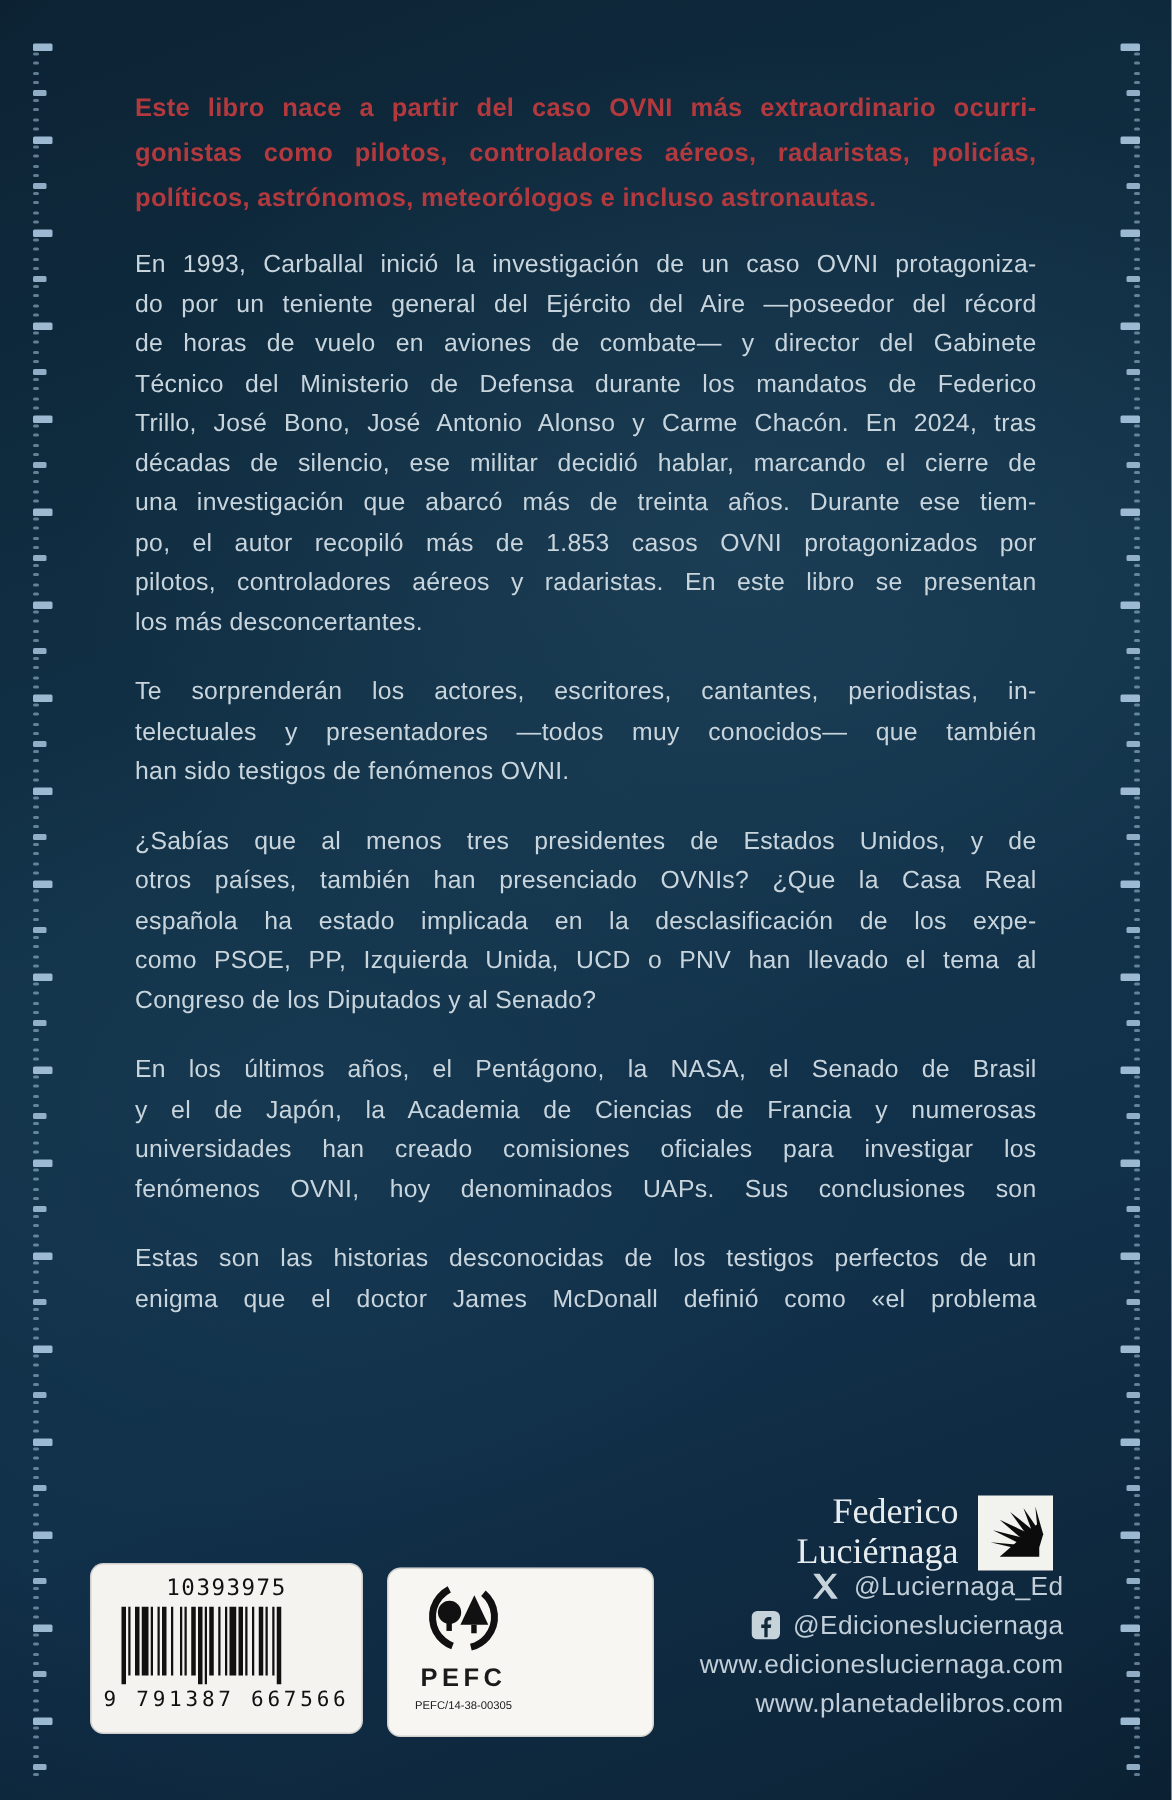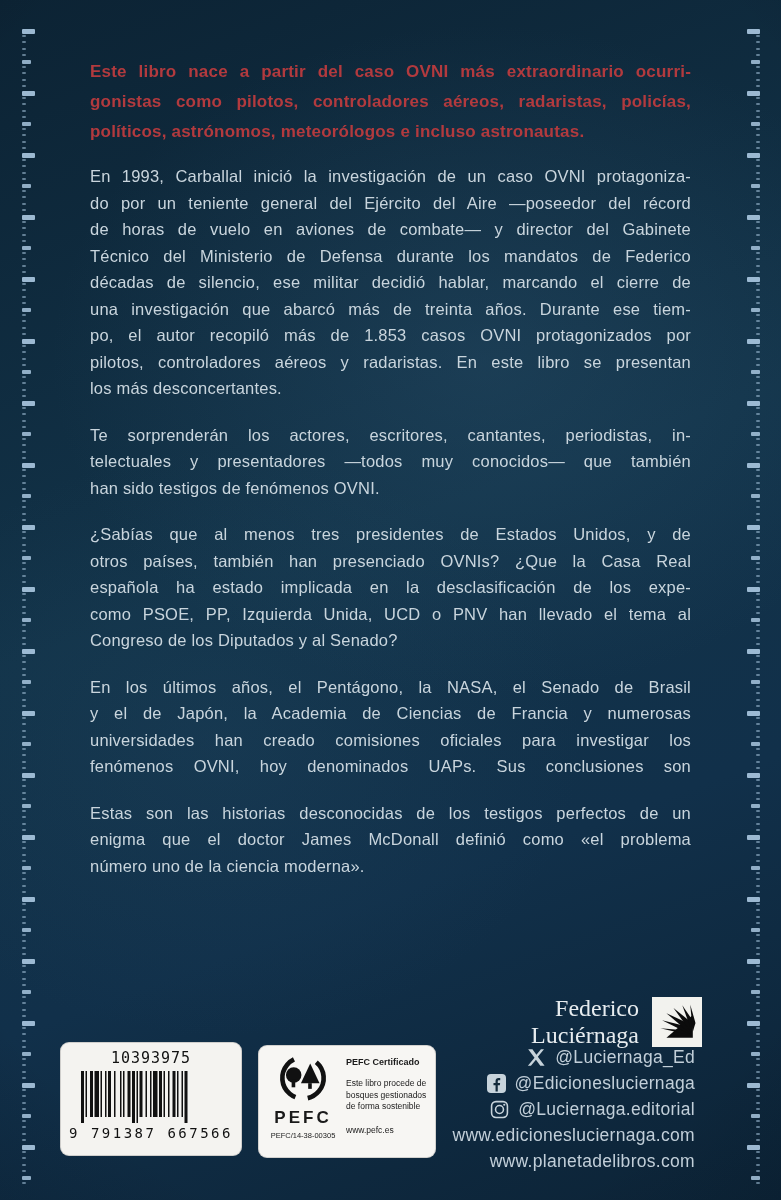--- a/index.html
+++ b/index.html
@@ -27,21 +27,21 @@
   .para{margin:0 0 20px 0;}
   .para .line{white-space:nowrap;}
   .para .line.just{white-space:normal;text-align:justify;text-align-last:justify;}
   .para.lead{color:#b23a3e;font-weight:bold;font-size:17px;line-height:30px;margin-bottom:16px;letter-spacing:.2px;}
   .para.body{color:#c9d5dd;font-size:16.5px;line-height:26.5px;letter-spacing:.2px;}
 
   .publisher{position:absolute;top:995px;right:79px;display:flex;align-items:center;gap:13px;z-index:2;}
   .pub-name{font-family:"Liberation Serif",serif;color:#e7ecef;font-size:24px;line-height:27px;text-align:right;}
   .pub-logo{width:50px;height:50px;background:#f2f2ee;display:flex;align-items:center;justify-content:center;}
 
-  .social{position:absolute;top:1044px;right:86px;z-index:2;}
+  .social{position:absolute;top:1044px;right:72px;z-index:2;}
   .social-row{display:flex;align-items:center;justify-content:flex-end;gap:9px;
     color:#c2cfd9;font-size:17.5px;line-height:26px;letter-spacing:.3px;}
   .s-icon{display:inline-flex;width:19px;height:19px;align-items:center;justify-content:center;}
   .s-icon svg{width:19px;height:19px;}
 
   .barcode-box{position:absolute;left:60px;top:1042px;width:182px;height:114px;background:#f4f3f0;
     border-radius:9px;z-index:2;color:#111;text-align:center;box-shadow:0 0 0 1px rgba(0,0,0,.15) inset;}
   .bc-num{font-size:15px;margin-top:7px;letter-spacing:1px;font-family:"DejaVu Sans Mono",monospace;}
   .bc-bars{display:block;margin:4px auto 0 auto;}
   .bc-ean{font-size:14px;letter-spacing:2.5px;margin-top:2px;font-family:"DejaVu Sans Mono",monospace;}
@@ -443,20 +443,21 @@
     <div class="para lead">
       <div class="line just">Este libro nace a partir del caso OVNI más extraordinario ocurri-</div>
       <div class="line just">gonistas como pilotos, controladores aéreos, radaristas, policías,</div>
       <div class="line">políticos, astrónomos, meteorólogos e incluso astronautas.</div>
     </div>
     <div class="para body">
       <div class="line just">En 1993, Carballal inició la investigación de un caso OVNI protagoniza-</div>
       <div class="line just">do por un teniente general del Ejército del Aire —poseedor del récord</div>
       <div class="line just">de horas de vuelo en aviones de combate— y director del Gabinete</div>
       <div class="line just">Técnico del Ministerio de Defensa durante los mandatos de Federico</div>
+      <div class="line just">Trillo, José Bono, José Antonio Alonso y Carme Chacón. En 2024, tras</div>
       <div class="line just">décadas de silencio, ese militar decidió hablar, marcando el cierre de</div>
       <div class="line just">una investigación que abarcó más de treinta años. Durante ese tiem-</div>
       <div class="line just">po, el autor recopiló más de 1.853 casos OVNI protagonizados por</div>
       <div class="line just">pilotos, controladores aéreos y radaristas. En este libro se presentan</div>
       <div class="line">los más desconcertantes.</div>
     </div>
     <div class="para body">
       <div class="line just">Te sorprenderán los actores, escritores, cantantes, periodistas, in-</div>
       <div class="line just">telectuales y presentadores —todos muy conocidos— que también</div>
       <div class="line">han sido testigos de fenómenos OVNI.</div>
@@ -470,21 +471,20 @@
     </div>
     <div class="para body">
       <div class="line just">En los últimos años, el Pentágono, la NASA, el Senado de Brasil</div>
       <div class="line just">y el de Japón, la Academia de Ciencias de Francia y numerosas</div>
       <div class="line just">universidades han creado comisiones oficiales para investigar los</div>
       <div class="line just">fenómenos OVNI, hoy denominados UAPs. Sus conclusiones son</div>
     </div>
     <div class="para body">
       <div class="line just">Estas son las historias desconocidas de los testigos perfectos de un</div>
       <div class="line just">enigma que el doctor James McDonall definió como «el problema</div>
-      <div class="line">número uno de la ciencia moderna».</div>
     </div>
   </div>
 
 <div class="publisher">
   <div class="pub-name">
     <div>Federico</div>
     <div>Luciérnaga</div>
   </div>
   <div class="pub-logo">
     <svg viewBox="0 0 100 100" width="44" height="44">
@@ -509,30 +509,20 @@
       <span>@Luciernaga_Ed</span>
     </div>
     <div class="social-row">
       <span class="s-icon">
         <svg viewBox="0 0 24 24">
           <rect width="24" height="24" rx="5" fill="#c7d3db"></rect>
           <path d="M13.6 22v-7.7h2.6l.4-3h-3V9.3c0-.9.3-1.5 1.5-1.5h1.6V5.1c-.3 0-1.2-.1-2.2-.1-2.2 0-3.7 1.3-3.7 3.8v2.5H8.2v3h2.6V22z" fill="#12293a"></path>
         </svg>
       </span>
       <span>@Edicionesluciernaga</span>
-    </div>
-    <div class="social-row">
-      <span class="s-icon">
-        <svg viewBox="0 0 24 24" fill="none" stroke="#c7d3db" stroke-width="2">
-          <rect x="2" y="2" width="20" height="20" rx="5.5"></rect>
-          <circle cx="12" cy="12" r="5"></circle>
-          <circle cx="18" cy="6" r="1.4" fill="#c7d3db" stroke="none"></circle>
-        </svg>
-      </span>
-      <span>@Luciernaga.editorial</span>
     </div>
     <div class="social-row">
       <span>www.edicionesluciernaga.com</span>
     </div>
     <div class="social-row">
       <span>www.planetadelibros.com</span>
     </div>
   </div>
 
 <div class="barcode-box">
@@ -575,20 +565,15 @@
           <circle cx="42" cy="42" r="15"></circle>
           <rect x="38" y="50" width="7" height="16"></rect>
           <polygon points="74,20 92,58 56,58"></polygon>
           <rect x="70" y="58" width="7" height="11"></rect>
         </g>
       </svg>
     </span>
     <div class="pefc-word">PEFC</div>
     <div class="pefc-license">PEFC/14-38-00305</div>
   </div>
-  <div class="pefc-right">
-    <div class="pefc-title">PEFC Certificado</div>
-    <div class="pefc-body">Este libro procede de bosques gestionados de forma sostenible</div>
-    <div class="pefc-url">www.pefc.es</div>
-  </div>
 </div>
 
 <div class="vignette"></div>
 
 </body></html>

